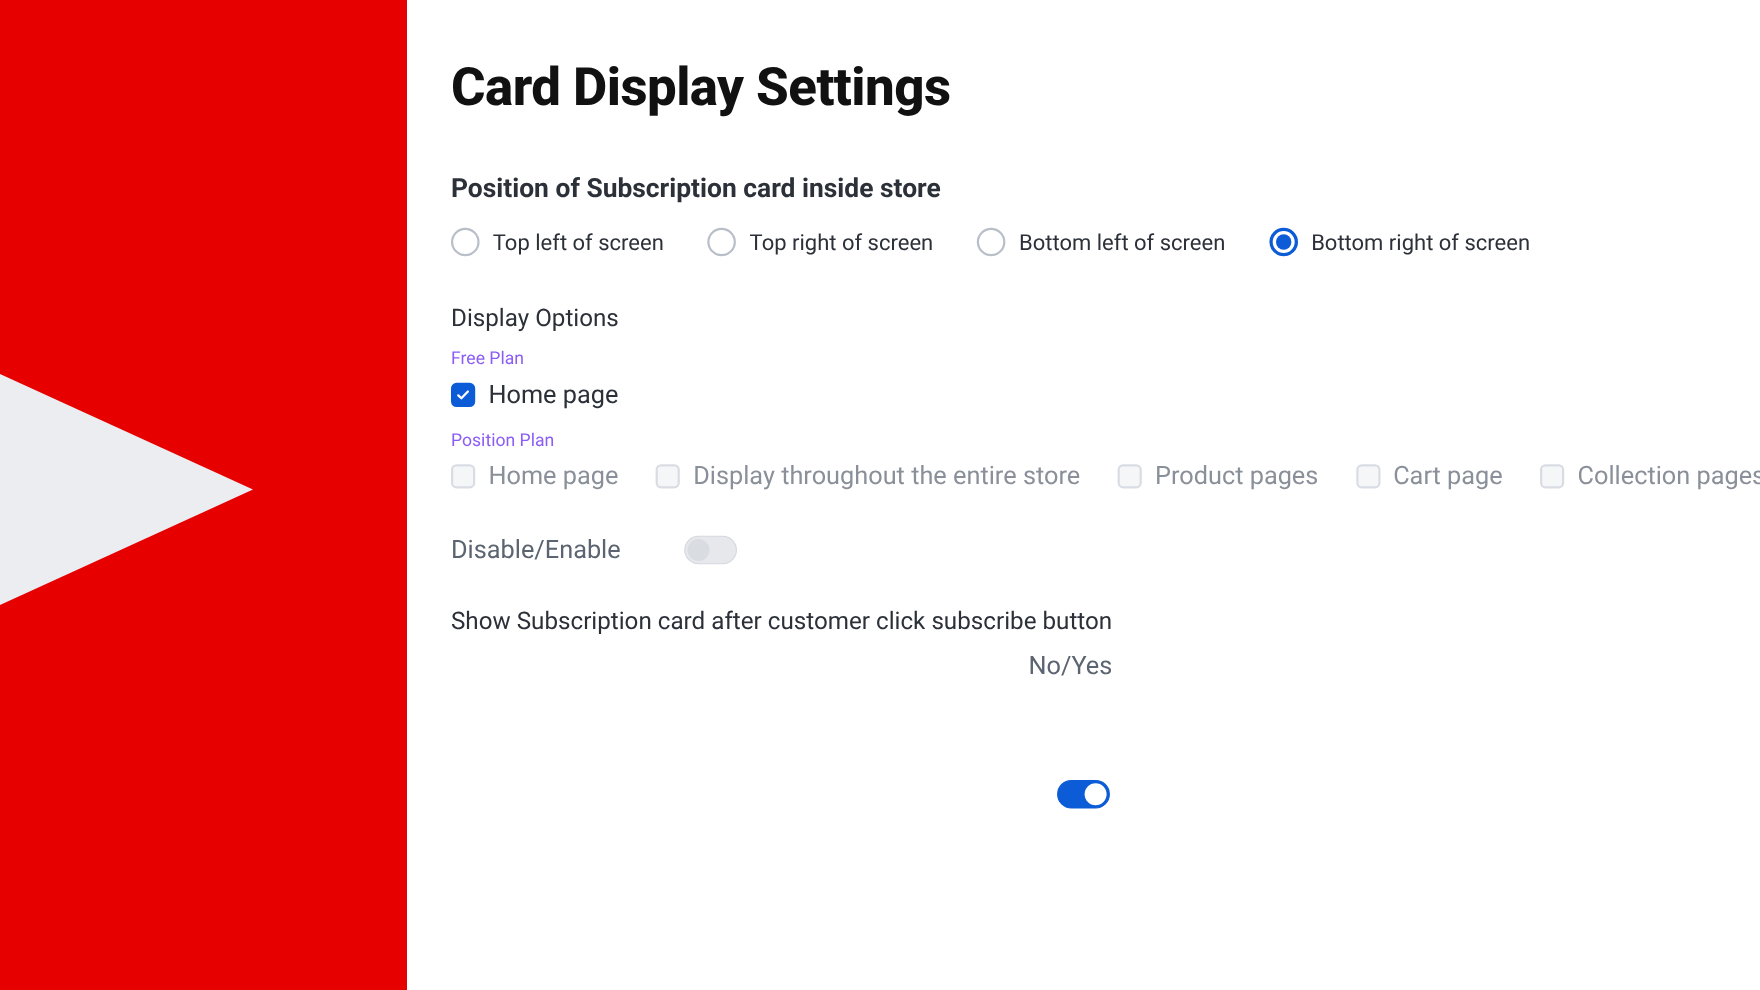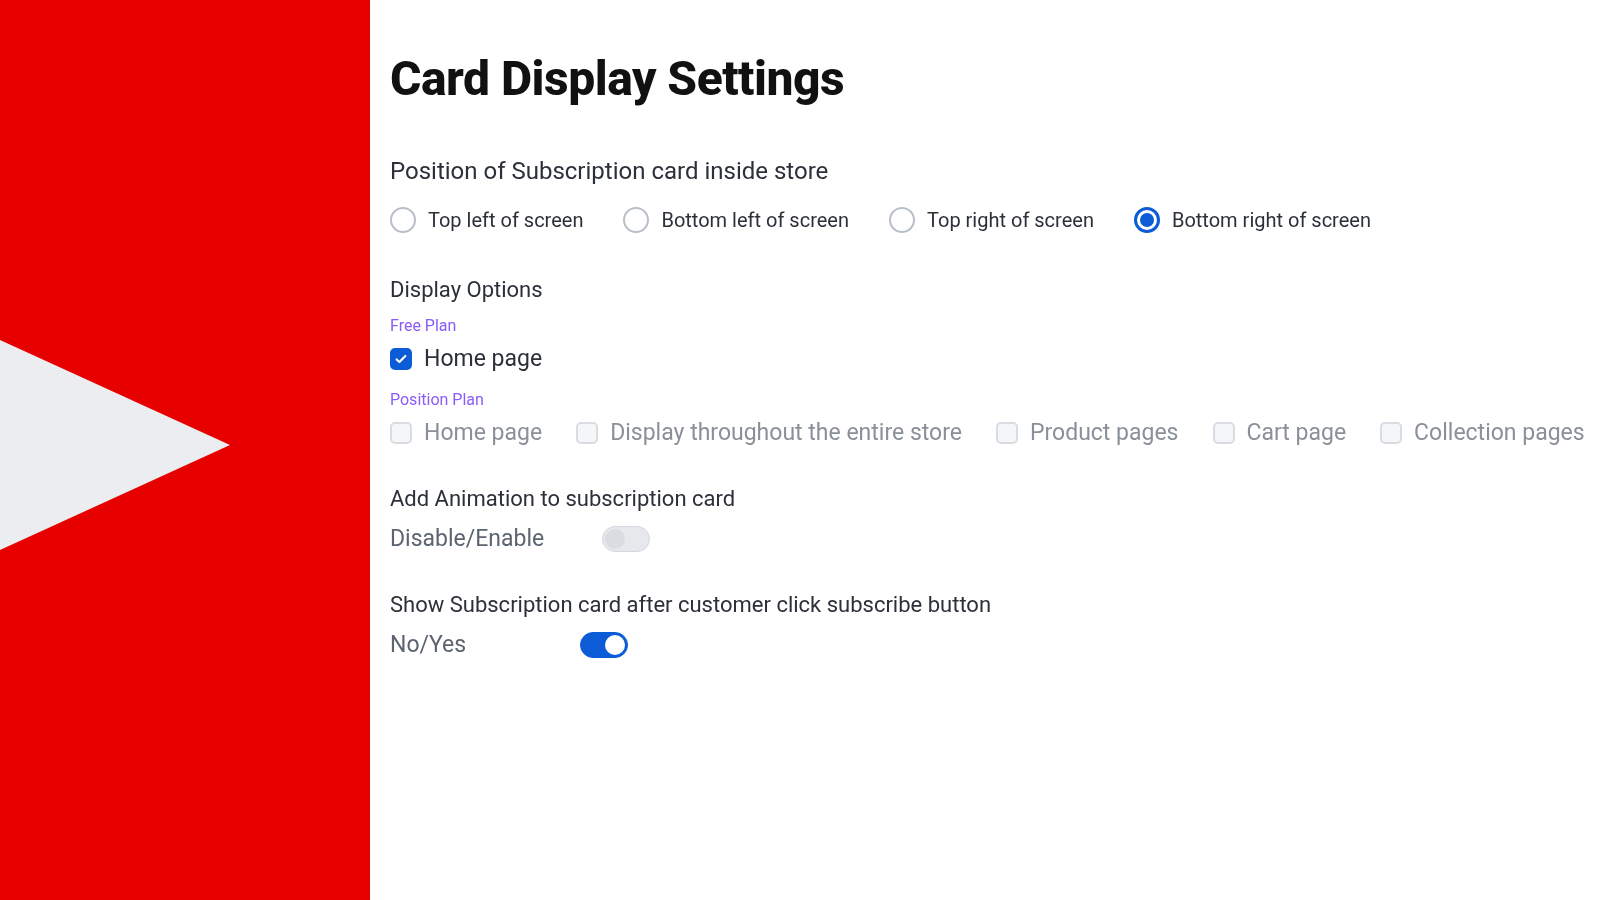--- a/index.html
+++ b/index.html
@@ -18,36 +18,36 @@
     left: -220px;
     top: 260px;
     width: 450px;
     height: 370px;
     background: #ebedf0;
     border-radius: 60px / 60px;
     clip-path: polygon(10% 0%, 100% 50%, 10% 100%, 0% 90%, 0% 10%);
   }
   .content {
     flex: 1;
-    padding: 50px 40px 30px 20px;
+    padding: 50px 40px 30px 40px;
     overflow: hidden;
     border-radius: 30px;
   }
   .page-title {
     font-size: 48px;
     font-weight: 800;
     color: #111;
     letter-spacing: -0.5px;
     margin-bottom: 50px;
   }
   .section-label {
     font-size: 24px;
     color: #2c3038;
     margin-bottom: 22px;
-    font-weight: 400;
+    font-weight: 700;
   }
   .section-label-sm {
     font-size: 22px;
     color: #2c3038;
     margin-bottom: 14px;
     font-weight: 400;
   }
   .radio-row {
     display: flex;
     gap: 40px;
@@ -127,21 +127,21 @@
   }
   .checkbox-item.checked .checkbox-box svg { display: block; }
   .checkbox-box svg { display: none; width: 14px; height: 14px; }
   .section { margin-bottom: 40px; }
   .toggle-row {
     display: flex;
     align-items: center;
     gap: 58px;
     margin-top: 8px;
   }
-  .toggle-row.tight { gap: 90px; }
+  .toggle-row.tight { gap: 90px; flex-direction: column; }
   .toggle-label {
     font-size: 23px;
     color: #5b6470;
     min-width: 150px;
   }
   .toggle {
     width: 48px;
     height: 26px;
     border-radius: 14px;
     background: #e6e8ec;
@@ -228,27 +228,27 @@
         <div class="radio-item">
           <span class="radio-circle">
               <span class="radio-dot"></span>
             </span>
           <span>Top left of screen</span>
         </div>
         <div class="radio-item">
           <span class="radio-circle">
               <span class="radio-dot"></span>
             </span>
-          <span>Bottom left of screen</span>
+          <span>Top right of screen</span>
         </div>
         <div class="radio-item">
           <span class="radio-circle">
               <span class="radio-dot"></span>
             </span>
-          <span>Top right of screen</span>
+          <span>Bottom left of screen</span>
         </div>
         <div class="radio-item selected">
           <span class="radio-circle">
               <span class="radio-dot"></span>
             </span>
           <span>Bottom right of screen</span>
         </div>
       </div>
     </div>
 
@@ -286,21 +286,20 @@
           <span>Cart page</span>
         </div>
         <div class="checkbox-item disabled">
           <span class="checkbox-box"></span>
           <span>Collection pages</span>
         </div>
       </div>
     </div>
 
     <div class="section">
-      <div class="section-label-sm">Add Animation to subscription card</div>
       <div class="toggle-row">
         <span class="toggle-label">Disable/Enable</span>
         <div class="toggle">
           <div class="knob"></div>
         </div>
       </div>
     </div>
 
     <div class="section">
       <div class="section-label-sm">Show Subscription card after customer click subscribe button</div>

